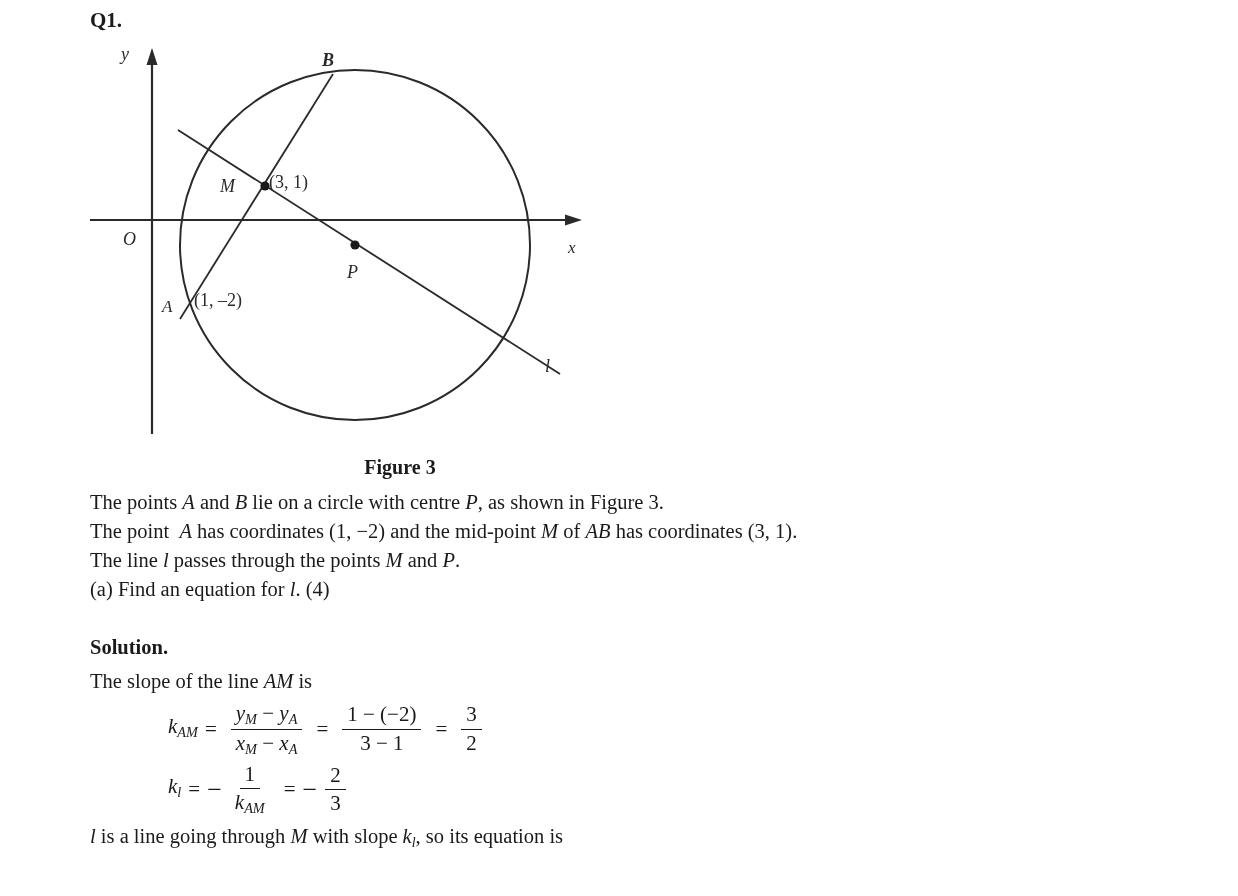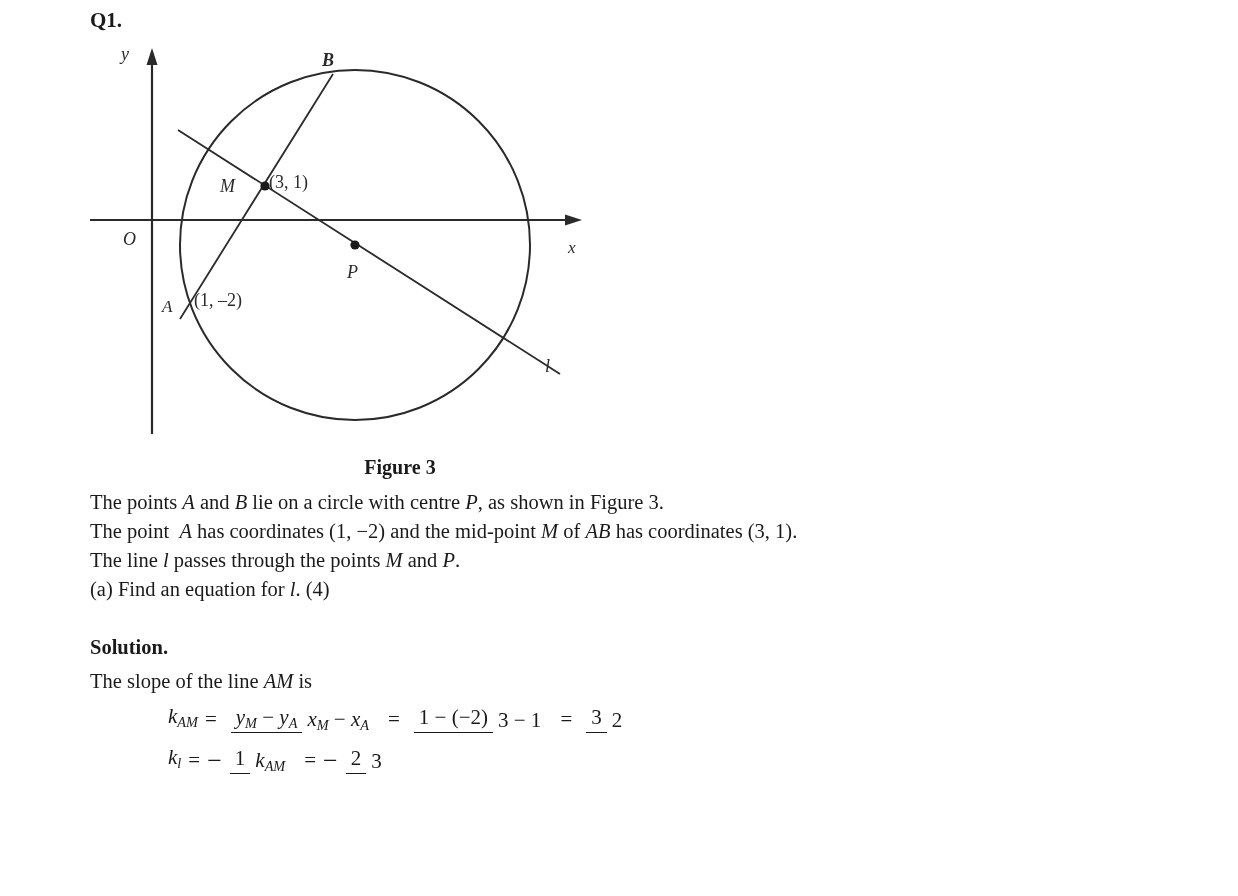--- a/index.html
+++ b/index.html
@@ -81,21 +81,21 @@
     font-style: italic;
     font-family: "Liberation Serif", serif;
   }
   .sub {
     font-size: 0.68em;
     vertical-align: -0.28em;
     font-style: italic;
   }
   .frac {
     display: inline-flex;
-    flex-direction: row;
+    flex-direction: column;
     align-items: center;
     vertical-align: middle;
     margin: 0 7px;
     line-height: 1.12;
   }
   .frac .num {
     padding: 0 5px 2px 5px;
     border-bottom: 1.3px solid #1a1a1a;
   }
   .frac .den {
@@ -204,15 +204,18 @@
         <span class="den"><var>k</var><span class="sub">AM</span></span>
       </span>
       <span class="eq-op">=</span>
       <span class="tall-minus">−</span>
       <span class="frac">
         <span class="num">2</span>
         <span class="den">3</span>
       </span>
     </div>
 
+    <div class="line">
+      <var>l</var> is a line going through <var>M</var> with slope <var>k</var><span class="sub">l</span>, so its equation is
+    </div>
   </div>
 
 </div>
 
 </body></html>

